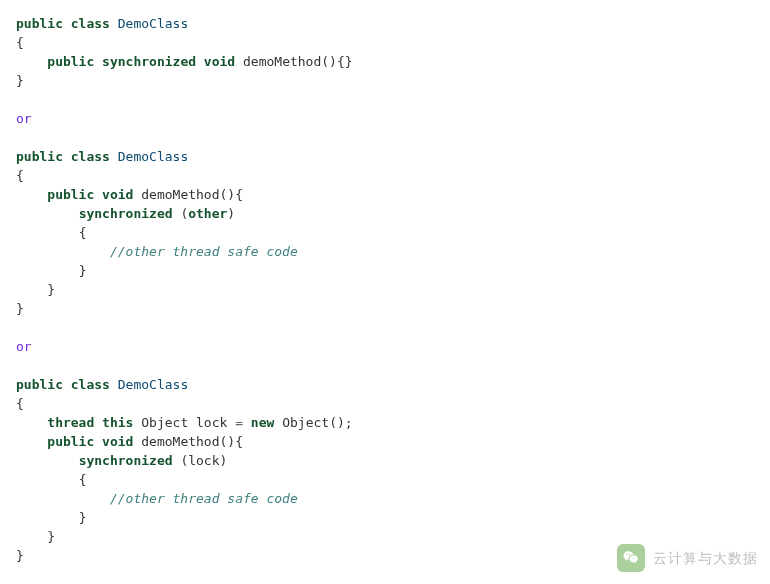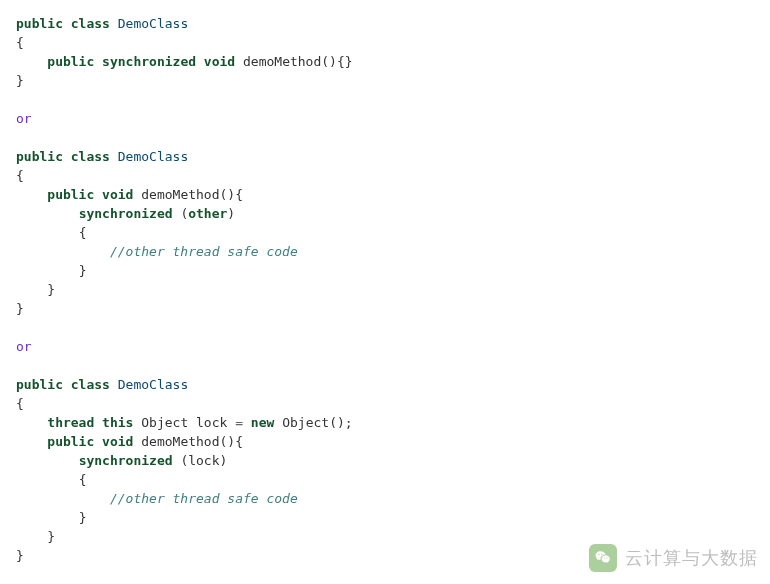--- a/index.html
+++ b/index.html
@@ -42,21 +42,21 @@
     height: 28px;
     border-radius: 6px;
     background: #6aa84f;
     display: flex;
     align-items: center;
     justify-content: center;
   }
   .wm-icon svg { width: 18px; height: 18px; }
   .wm-text {
     color: #888888;
-    font-size: 18px;
+    font-size: 14px;
     letter-spacing: 1px;
   }
 </style>
 </head>
 <body>
 
 <pre><span class="kw">public</span> <span class="kw">class</span> <span class="cls">DemoClass</span>
 <span class="txt">{</span>
     <span class="kw">public</span> <span class="kw">synchronized</span> <span class="kw">void</span> <span class="txt">demoMethod</span><span class="txt">(){}</span>
 <span class="txt">}</span>

